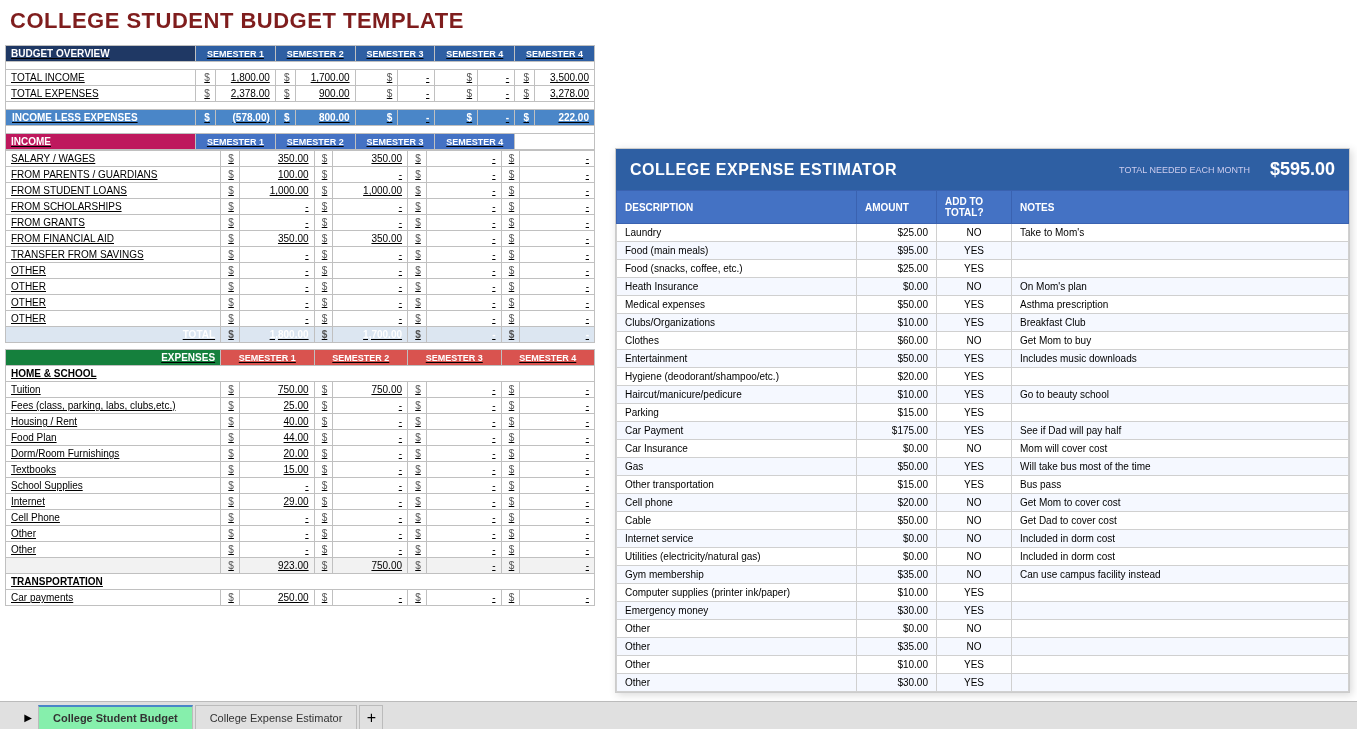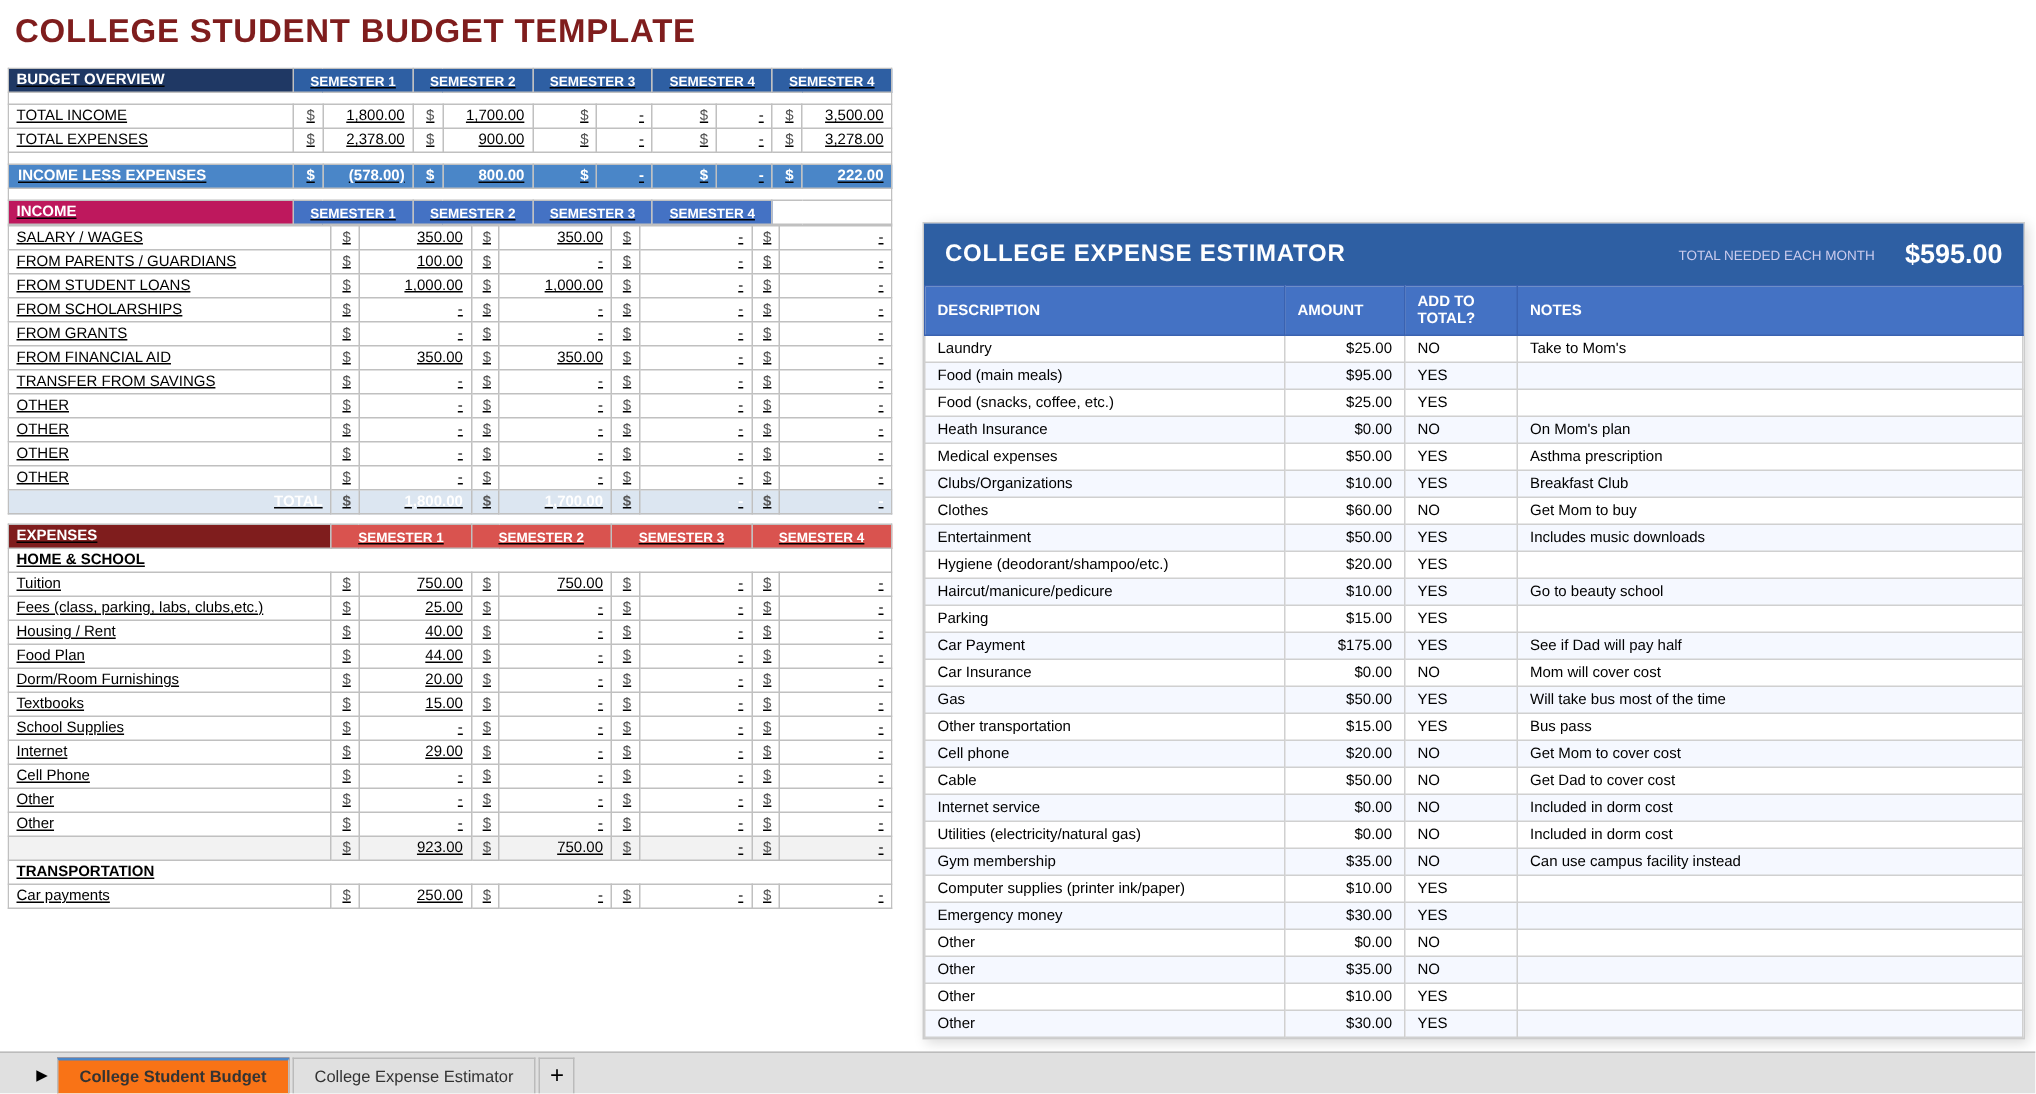--- a/index.html
+++ b/index.html
@@ -12,33 +12,33 @@
 
     
     .left-panel { position: absolute; top: 45px; left: 5px; width: 590px; bottom: 30px; overflow: hidden; }
 
     
     .right-panel { position: absolute; top: 148px; left: 615px; width: 735px; background: #fff; border: 1px solid #ccc; box-shadow: 2px 2px 8px rgba(0,0,0,0.15); }
 
     
     .tab-bar { position: absolute; bottom: 0; left: 0; right: 0; height: 28px; background: #e0e0e0; border-top: 1px solid #bbb; display: flex; align-items: flex-end; padding-left: 20px; gap: 2px; }
     .tab { height: 24px; padding: 0 14px; display: flex; align-items: center; font-size: 11px; cursor: pointer; border: 1px solid #bbb; border-bottom: none; background: #e0e0e0; color: #333; }
-    .tab.active { background: #f97316; border-top: 2px solid #4a86c8; font-weight: bold; }
+    .tab.active { background: #86efac; border-top: 2px solid #4a86c8; font-weight: bold; }
     .tab-add { width: 24px; height: 24px; display: flex; align-items: center; justify-content: center; font-size: 16px; cursor: pointer; border: 1px solid #bbb; border-bottom: none; background: #e0e0e0; }
     .tab-arrow { width: 16px; height: 24px; display: flex; align-items: center; justify-content: center; font-size: 10px; cursor: pointer; }
 
     
     .budget-table { width: 100%; border-collapse: collapse; font-size: 10px; text-decoration: underline; }
     .budget-table td, .budget-table th { border: 1px solid #c0c0c0; padding: 2px 5px; white-space: nowrap; }
 
     .hdr-blue { background: #1f3864; color: #fff; font-weight: bold; font-size: 10px; }
     .hdr-mid-blue { background: #2e5fa3; color: #fff; font-weight: bold; font-size: 9px; text-align: center; }
     .hdr-income { background: #be185d; color: #fff; font-weight: bold; font-size: 10px; }
     .hdr-income-sub { background: #4472c4; color: #fff; font-weight: bold; font-size: 9px; text-align: center; }
-    .hdr-expenses { background: #7f1d1d; color: #fff; font-weight: bold; font-size: 10px; }
+    .hdr-expenses { background: #15803d; color: #fff; font-weight: bold; font-size: 10px; text-align: right; }
     .hdr-expenses-sub { background: #d9534f; color: #fff; font-weight: bold; font-size: 9px; text-align: center; }
     .hdr-total-row { background: #1f3864; color: #fff; font-weight: bold; }
     .hdr-less { background: #4a86c8; color: #fff; font-weight: bold; }
 
     .num-cell { text-align: right; }
     .label-cell { padding-left: 6px; }
     .section-label { font-weight: bold; font-size: 10px; }
     .total-row td { background: #dce6f1; font-weight: bold; text-align: right; }
     .subtotal-row td { background: #f2f2f2; }
 
@@ -49,21 +49,21 @@
     .estimator-title { font-size: 16px; font-weight: bold; letter-spacing: 0.5px; }
     .estimator-total-label { font-size: 9px; color: #cce; margin-left: auto; }
     .estimator-total-amount { font-size: 18px; font-weight: bold; color: #fff; }
 
     .est-table { width: 100%; border-collapse: collapse; font-size: 10px; }
     .est-table th { background: #4472c4; color: #fff; font-weight: bold; padding: 5px 8px; border: 1px solid #3a62b0; text-align: left; }
     .est-table td { border: 1px solid #d0d0d0; padding: 3px 8px; }
     .est-table tr:nth-child(even) td { background: #f5f8ff; }
     .est-table tr:nth-child(odd) td { background: #ffffff; }
     .est-amount { text-align: right; }
-    .est-addto { }
+    .est-addto { text-align: center; }
     .yes-no { font-size: 10px; }
   </style>
 </head>
 <body>
 
 <div class="page">
 
   <div class="main-title">COLLEGE STUDENT BUDGET TEMPLATE</div>
 
   <div class="left-panel">

